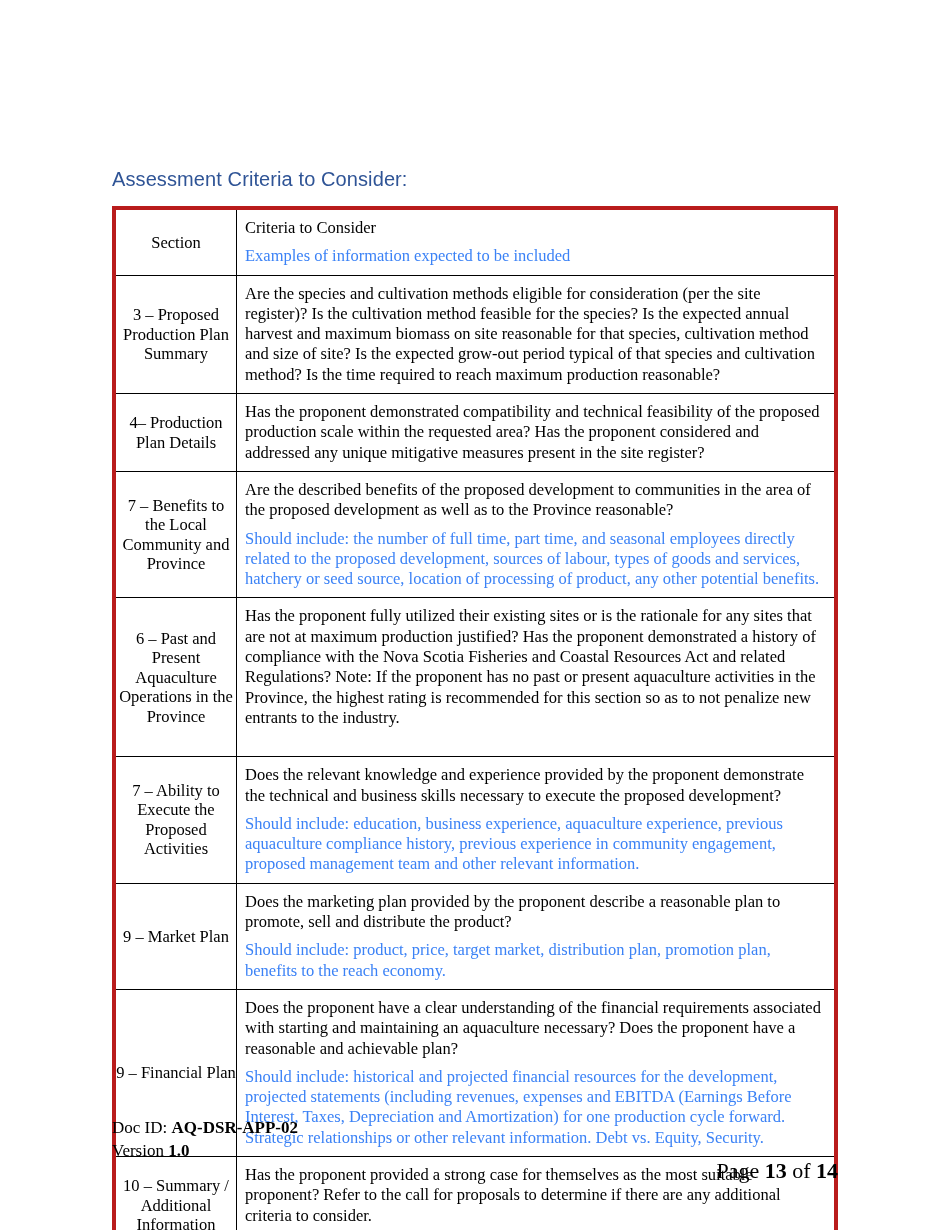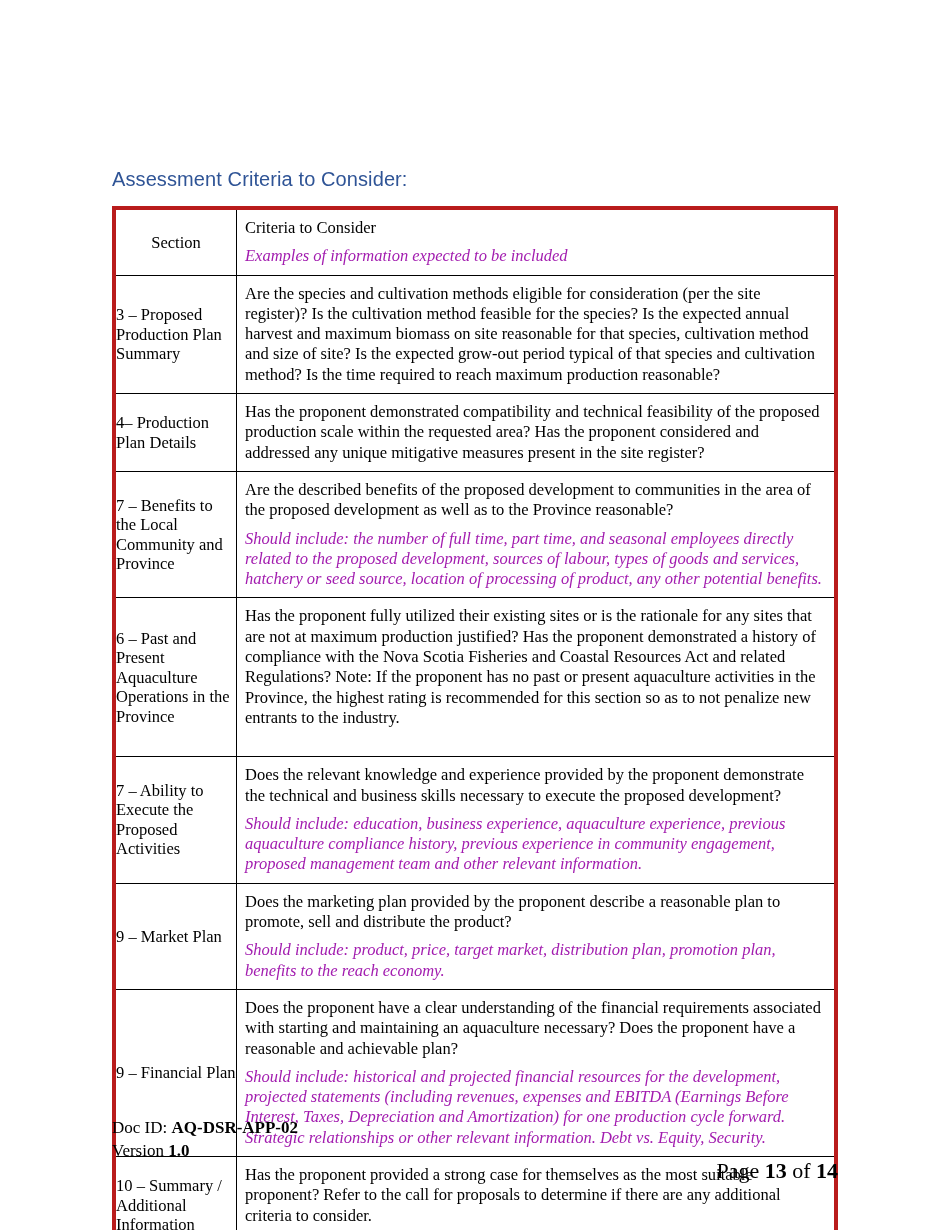--- a/index.html
+++ b/index.html
@@ -41,37 +41,36 @@
     table-layout: fixed;
     border: 4px solid #b91c1c;
   }
   table.criteria td {
     border: 1px solid #000;
     vertical-align: middle;
     padding: 0;
   }
   td.sec {
     width: 120px;
-    text-align: left;
+    text-align: center;
     padding: 4px 7px 4px 5px;
     font-size: 16.5px;
     line-height: 19.5px;
   }
   td.crit {
     padding: 3px 6px 4px 7px;
     vertical-align: top;
     font-size: 16.5px;
     line-height: 20.3px;
   }
   .crit p {
     margin: 8px;
   }
   .crit .ex {
-    color: #a21caf;
-    font-style: italic;
+    color: #3b82f6;
   }
   .pad-bottom {
     display: block;
     height: 20px;
   }
   .footer {
     position: absolute;
     left: 112px;
     top: 1116px;
     font-size: 17px;

